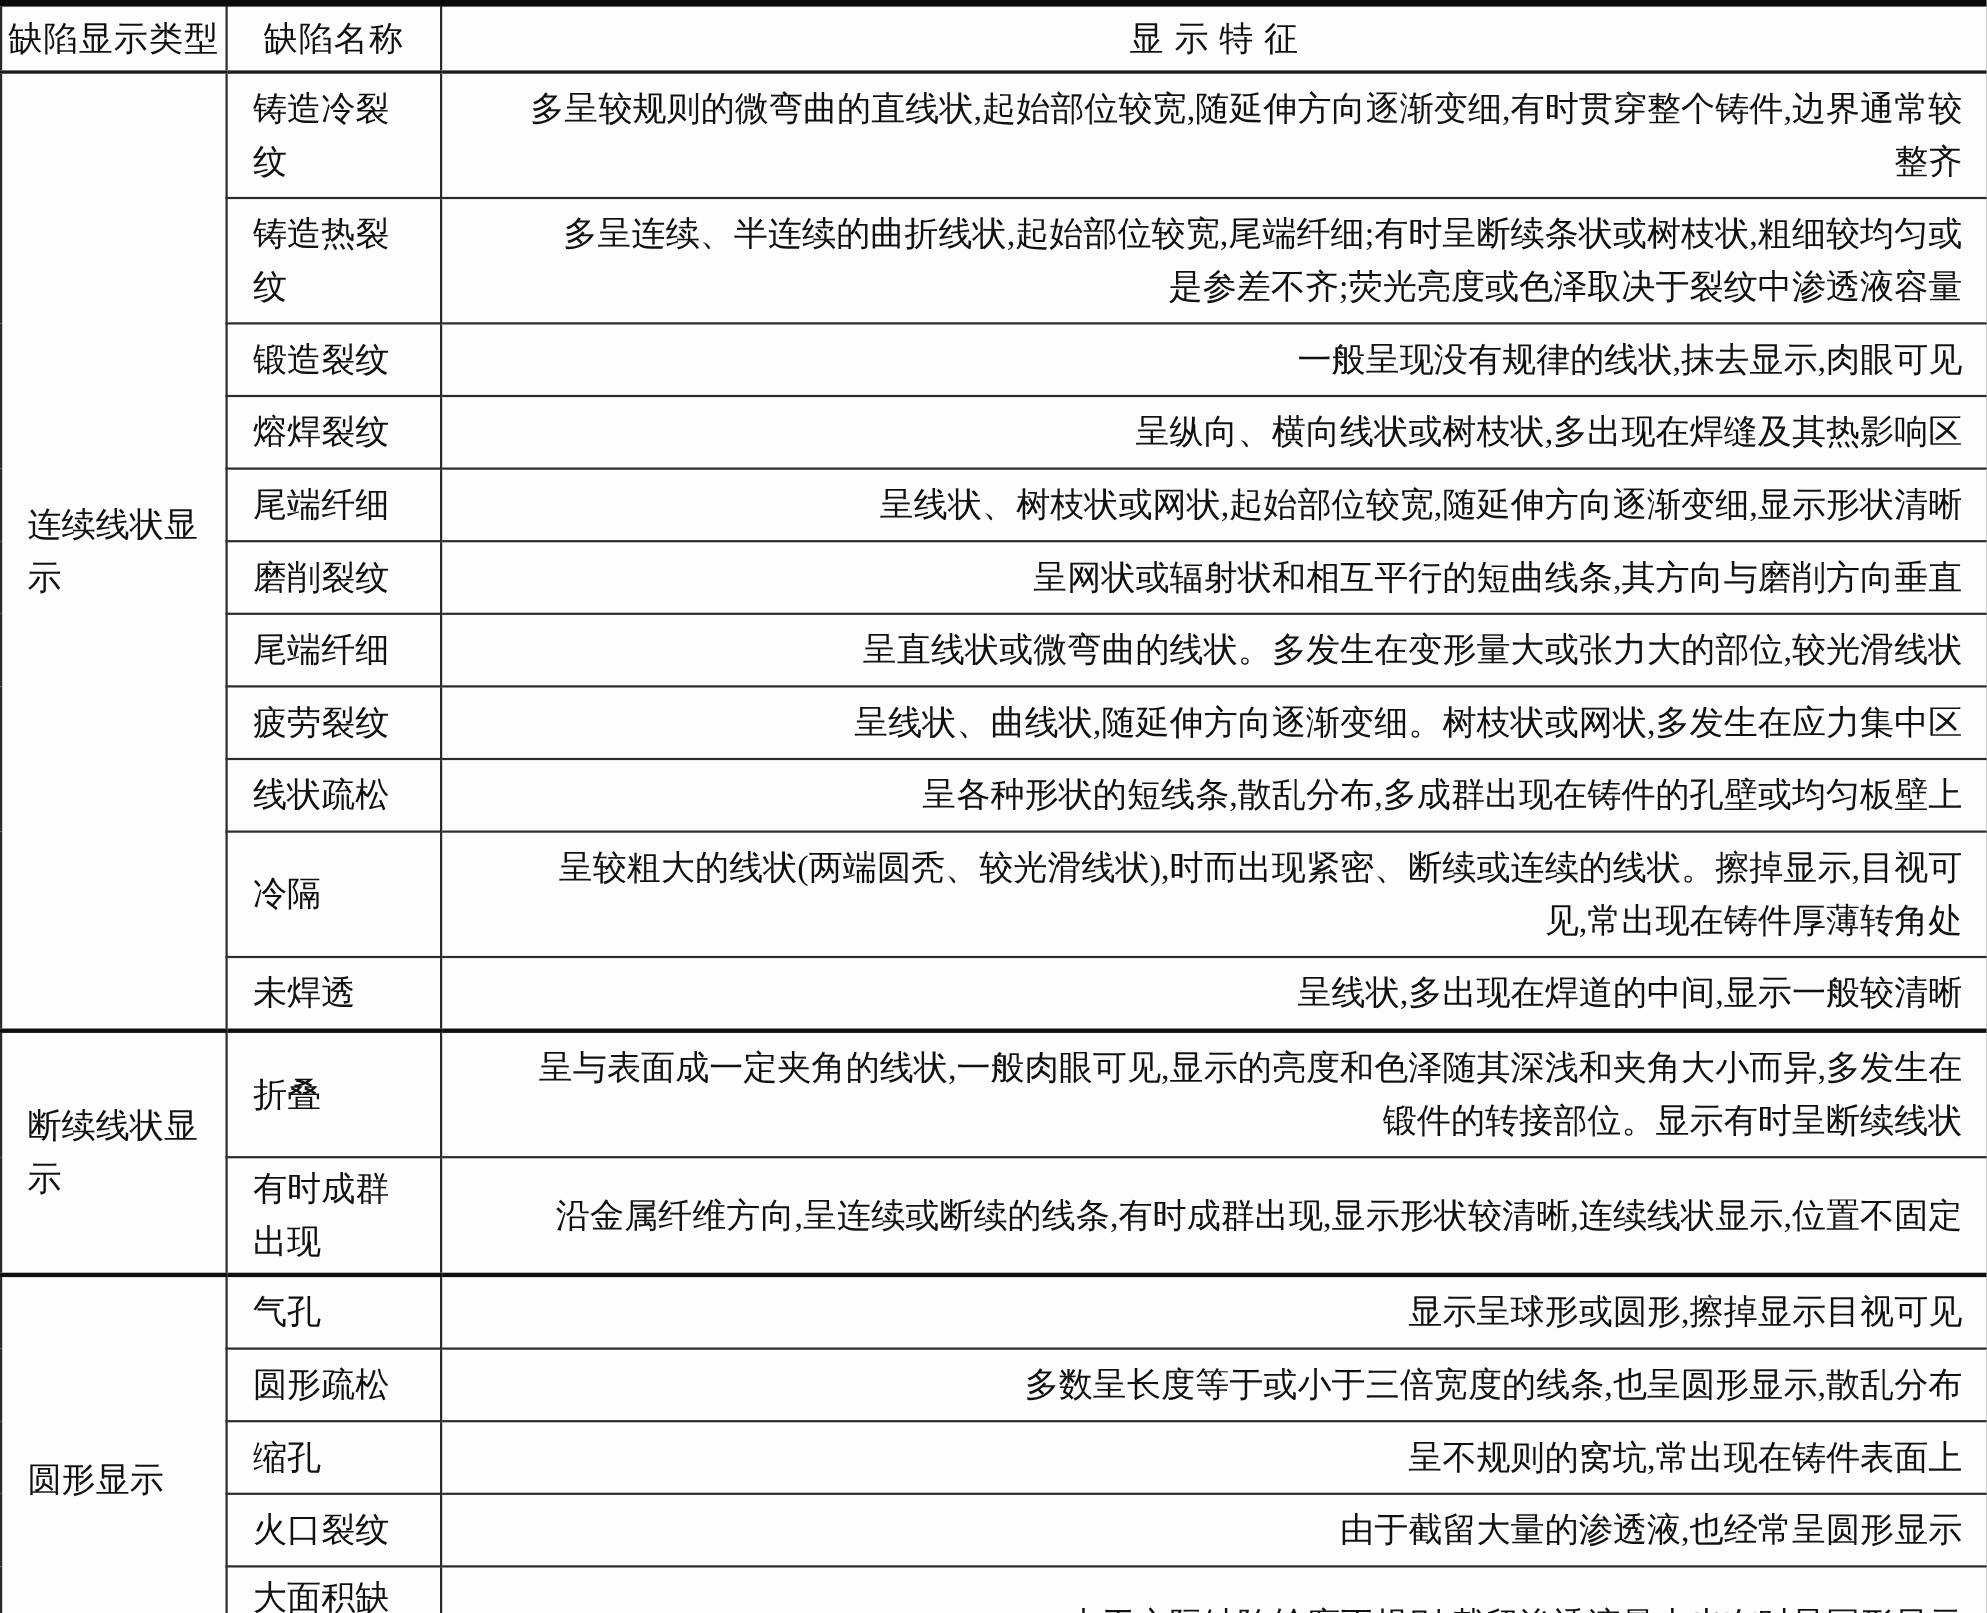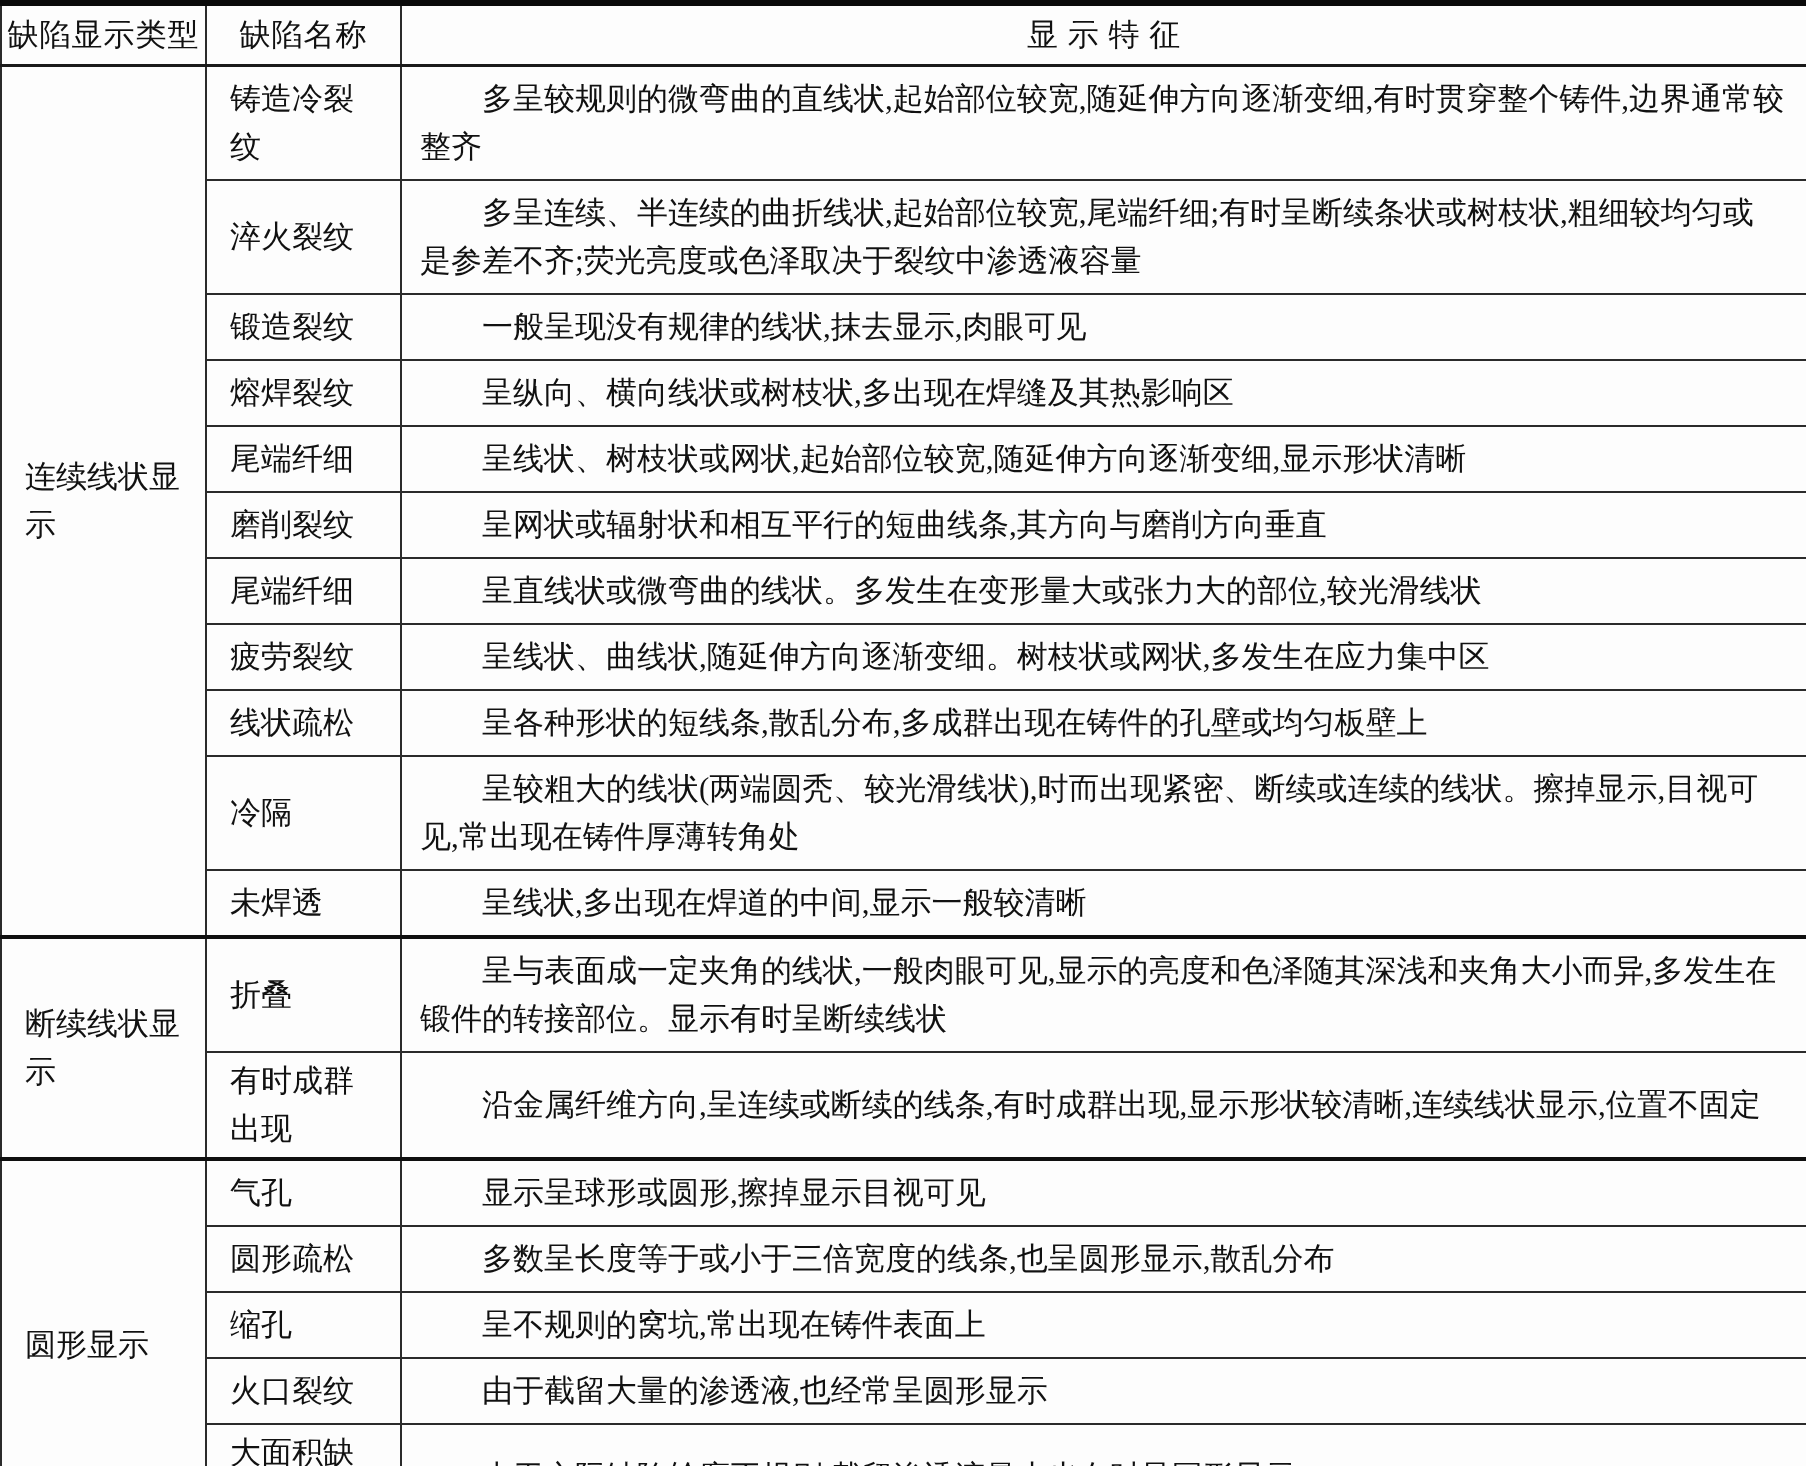--- a/index.html
+++ b/index.html
@@ -39,21 +39,21 @@
     height: 62px;
     text-align: center;
     border-bottom: 3px solid #1a1a1a;
     letter-spacing: 1px;
   }
   tbody td { height: 62px; }
   td.type-cell, td.name-cell {
     padding: 4px 23px;
   }
   td.feature-cell {
-    text-align: left;
+    text-align: right;
     padding: 8px 22px 8px 18px;
     text-indent: 2em;
   }
   tr.group-start td {
     border-top: 4px solid #0f0f0f;
   }
 </style>
 </head>
 <body>
 
@@ -70,21 +70,21 @@
       <th>显 示 特 征</th>
     </tr>
   </thead>
   <tbody id="table-body">
       <tr>
         <td class="type-cell" rowspan="11">连续线状显示</td>
         <td class="name-cell">铸造冷裂纹</td>
         <td class="feature-cell">多呈较规则的微弯曲的直线状,起始部位较宽,随延伸方向逐渐变细,有时贯穿整个铸件,边界通常较整齐</td>
       </tr>
       <tr>
-        <td class="name-cell">淬火裂纹</td>
+        <td class="name-cell">铸造热裂纹</td>
         <td class="feature-cell">多呈连续、半连续的曲折线状,起始部位较宽,尾端纤细;有时呈断续条状或树枝状,粗细较均匀或是参差不齐;荧光亮度或色泽取决于裂纹中渗透液容量</td>
       </tr>
       <tr>
         <td class="name-cell">锻造裂纹</td>
         <td class="feature-cell">一般呈现没有规律的线状,抹去显示,肉眼可见</td>
       </tr>
       <tr>
         <td class="name-cell">熔焊裂纹</td>
         <td class="feature-cell">呈纵向、横向线状或树枝状,多出现在焊缝及其热影响区</td>
       </tr>

